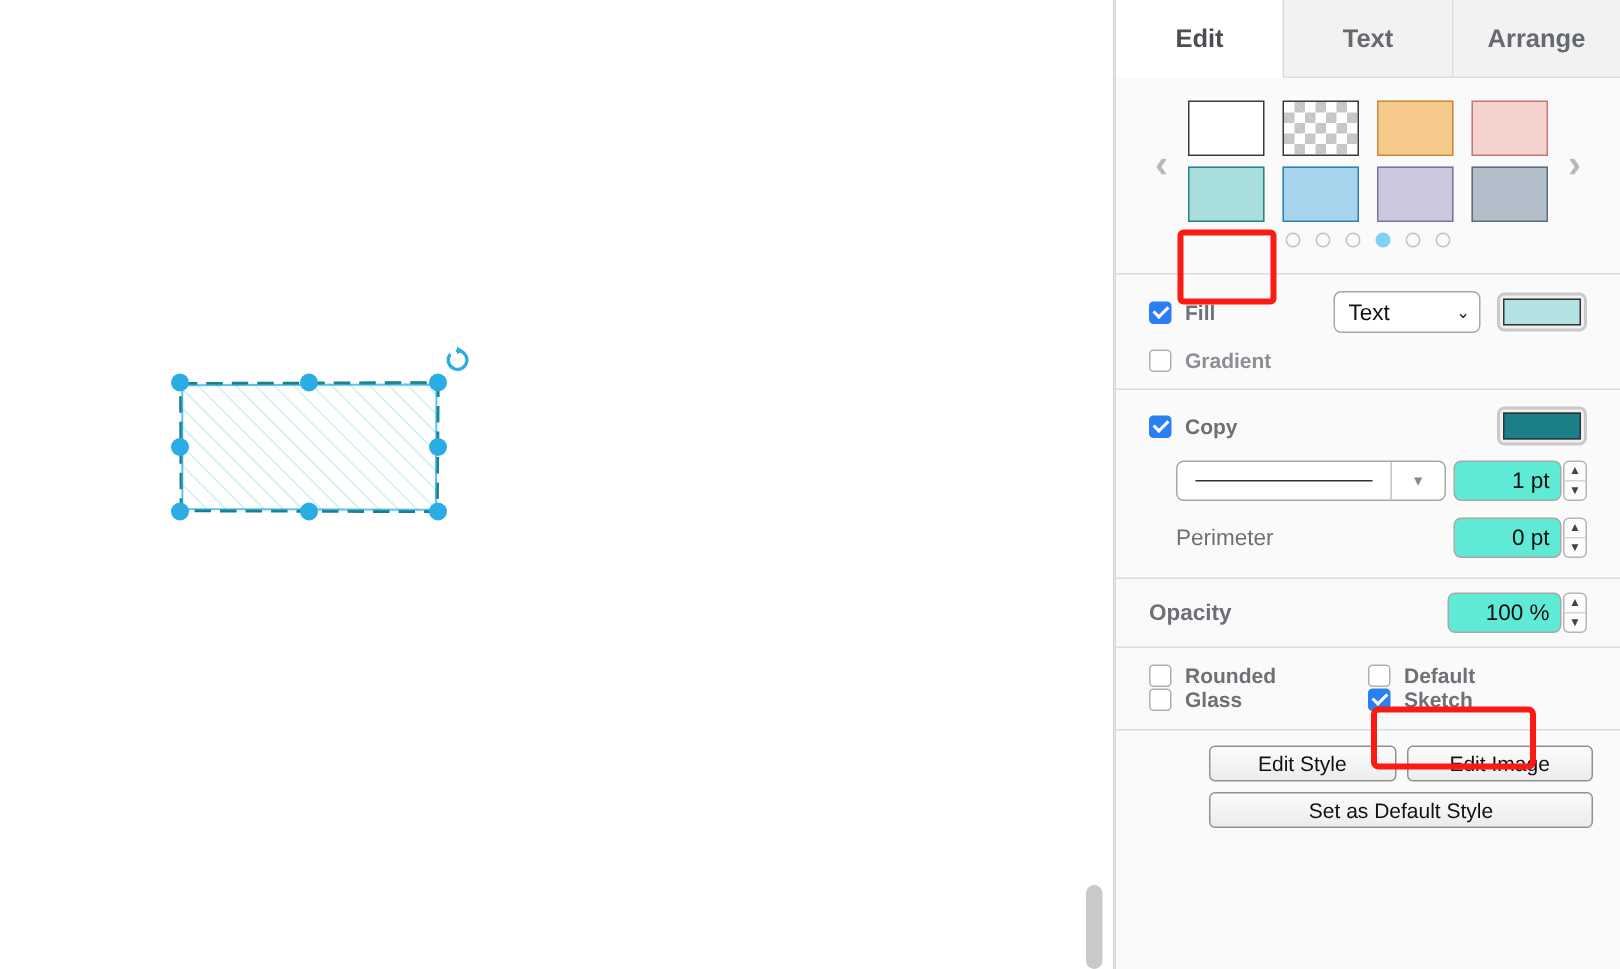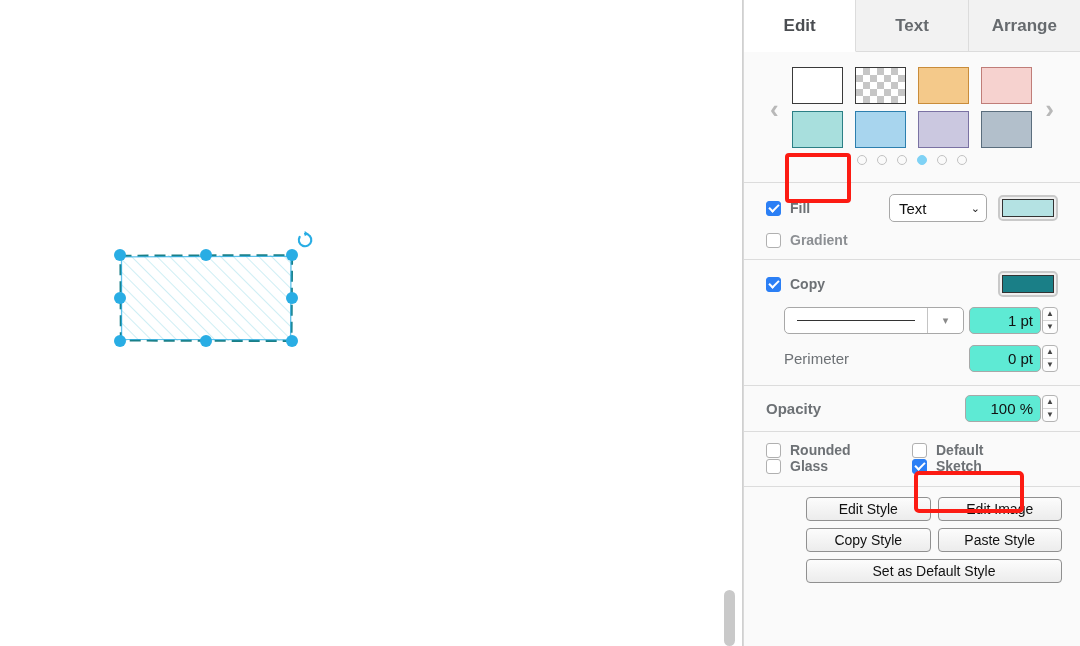--- a/index.html
+++ b/index.html
@@ -396,22 +396,18 @@
       </div>
       <div class="hl-sketch"></div>
     </div>
 
     <div class="buttons">
       <div class="btn-row">
         <div class="btn">Edit Style</div>
         <div class="btn">Edit Image</div>
       </div>
       <div class="btn-row">
-        <div class="btn">Copy Style</div>
-        <div class="btn">Paste Style</div>
-      </div>
-      <div class="btn-row">
         <div class="btn">Set as Default Style</div>
       </div>
     </div>
 
   </div>
 </div>
 
 </body></html>

